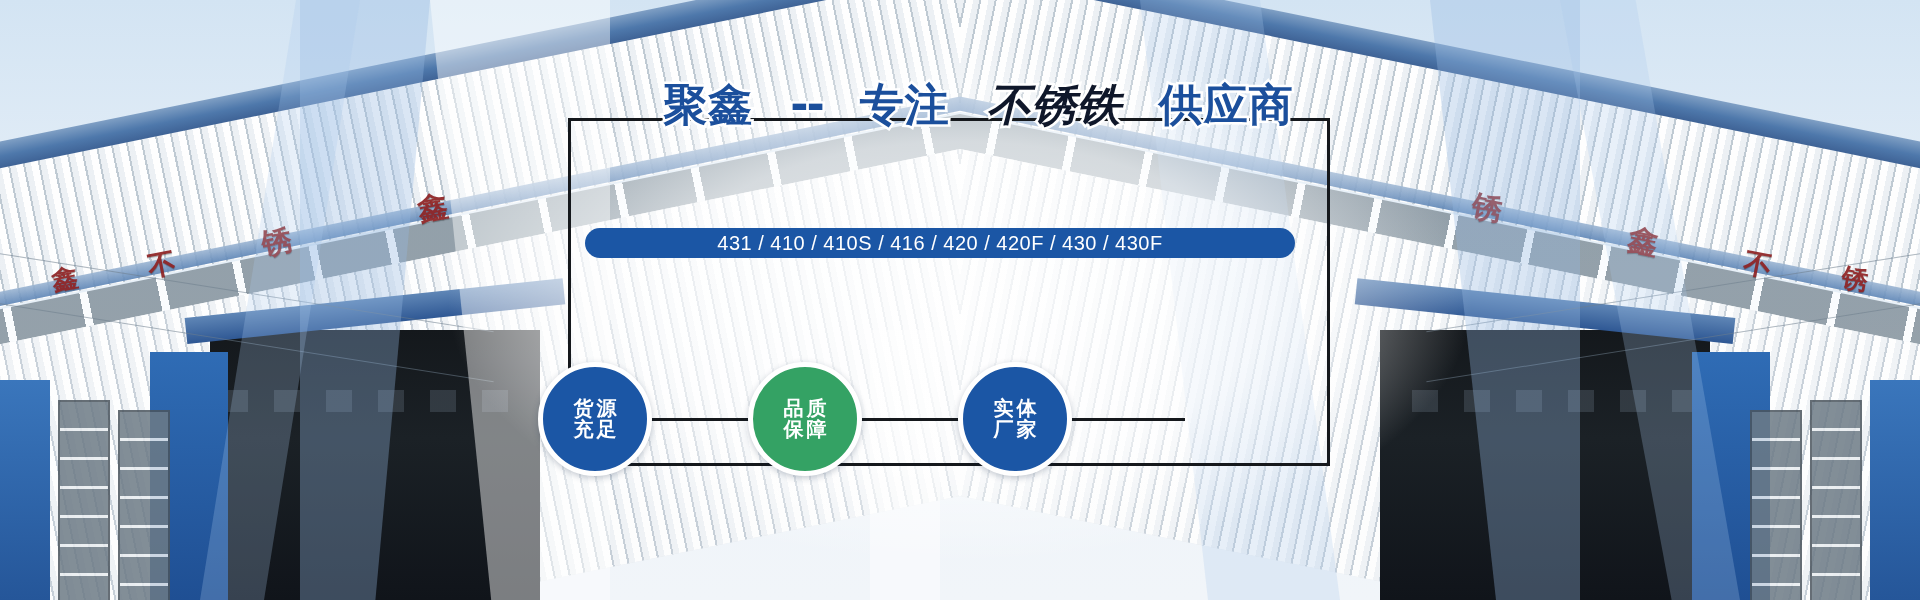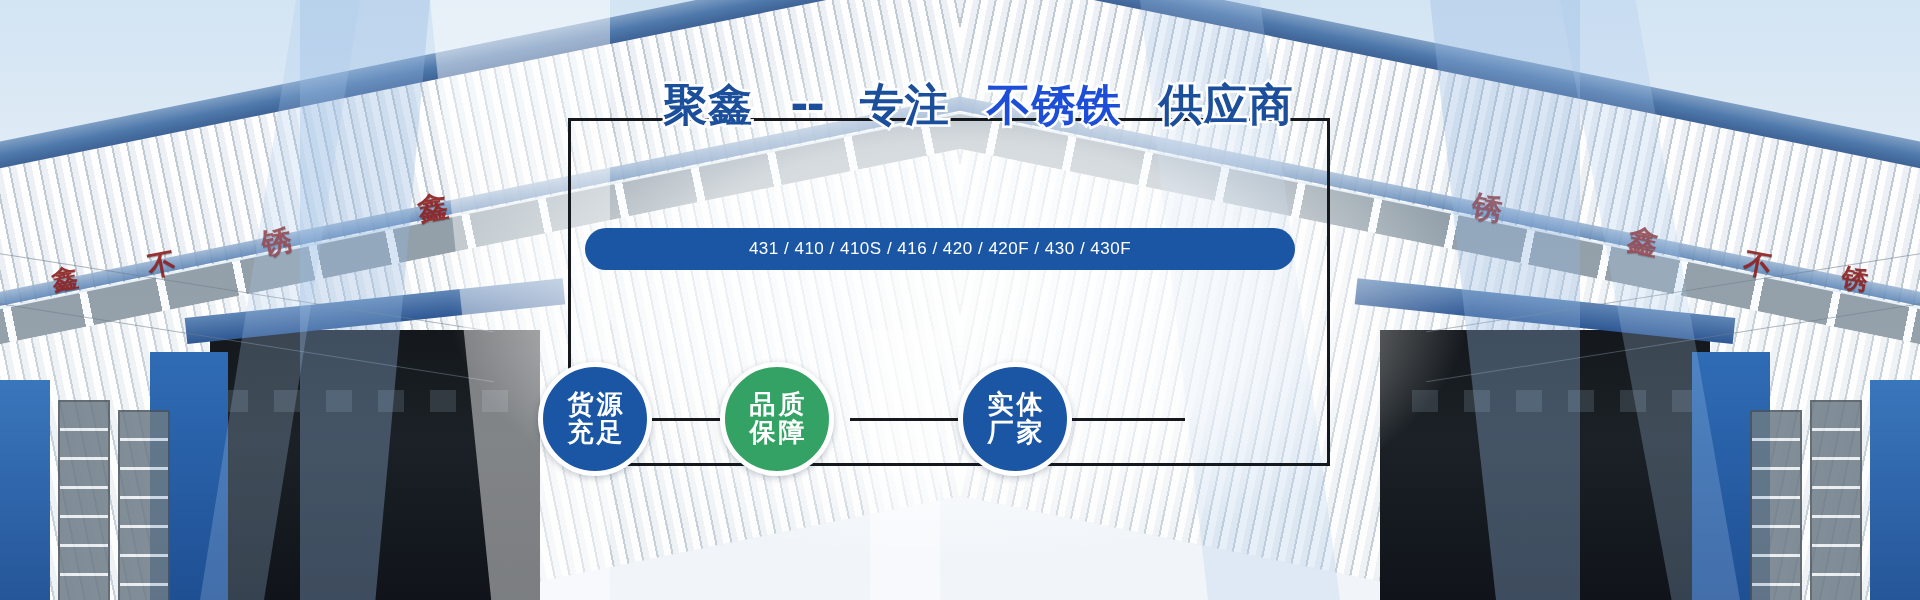--- a/index.html
+++ b/index.html
@@ -103,47 +103,47 @@
 
   .frame{position:absolute;left:568px;top:118px;width:762px;height:348px;
       border:3px solid #15181c;box-sizing:border-box;}
 
   
   .headline{position:absolute;left:0;right:0;top:76px;text-align:center;
       font-size:44px;font-weight:700;letter-spacing:1px;white-space:nowrap;
       font-family:"DejaVu Sans","Liberation Sans",sans-serif;}
   .headline span{ -webkit-text-stroke:5px #ffffff; paint-order:stroke fill;margin-left:37px;}
   .hl-blue{color:#1b4f9c;}
-  .hl-green{color:#1d4ed8;}
+  .hl-green{color:#0f172a;font-style:italic;}
   .hl-dash{color:#1b4f9c;letter-spacing:-2px;}
 
   
   .pill{position:absolute;display:flex;align-items:center;justify-content:center;
       color:#fff;white-space:nowrap;font-weight:400;}
-  .pill-blue{left:585px;top:228px;width:710px;height:42px;border-radius:21px;
-      background:#1b56a5;font-size:17px;letter-spacing:.5px;}
+  .pill-blue{left:585px;top:228px;width:710px;height:30px;border-radius:21px;
+      background:#1b56a5;font-size:20px;letter-spacing:.5px;}
   .pill-black{left:540px;top:292px;width:800px;height:46px;border-radius:23px;
       background:#0c0c0c;font-size:25px;letter-spacing:.5px;}
 
   
   .connector{position:absolute;height:3px;background:#15181c;top:418px;}
   .conn1{left:640px;width:130px;}
   .conn2{left:850px;width:130px;}
   .conn3{left:1055px;width:130px;}
 
   
   .circle{position:absolute;width:104px;height:104px;border-radius:50%;
       border:5px solid #ffffff;box-sizing:content-box;
       display:flex;flex-direction:column;align-items:center;justify-content:center;
-      color:#fff;font-weight:700;font-size:26px;line-height:1.06;
+      color:#fff;font-weight:700;font-size:20px;line-height:1.06;
       letter-spacing:3px;text-indent:3px;top:362px;
       font-family:"DejaVu Sans","Liberation Sans",sans-serif;
       box-shadow:0 2px 6px rgba(20,40,70,.25);}
   .c1{left:538px;background:#1b56a5;}
-  .c2{left:720px;background:#34a264;}
+  .c2{left:748px;background:#34a264;}
   .c3{left:958px;background:#1b56a5;}
   .circle i{font-style:normal;display:block;}
 </style>
 </head>
 <body>
 
 <div class="banner">
 
   <div class="photo">
     <div class="sky"></div>

